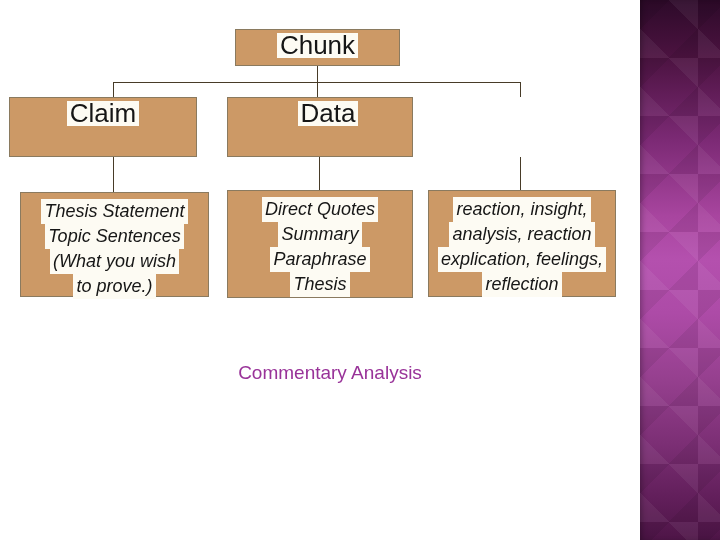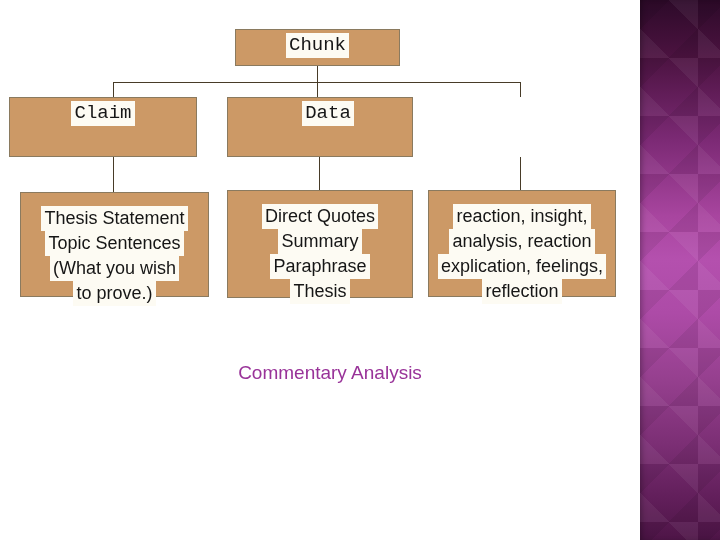--- a/index.html
+++ b/index.html
@@ -49,22 +49,22 @@
   }
   .dbox .line {
     display: block;
     line-height: 25px;
   }
   .dbox .hl {
     display: inline-block;
     background: #fdfbf3;
     padding: 0 3px;
   }
-  .hdr { font-size: 19px; padding-top: 3px; font-family: Liberation Mono, monospace; }
-  .dtl { font-size: 18px; padding-top: 13px; }
+  .hdr { font-size: 26px; padding-top: 3px; }
+  .dtl { font-size: 18px; padding-top: 6px; font-style: italic; }
 
   #box-chunk   { left: 235px; top: 29px;  width: 165px; height: 37px; }
   #box-claim   { left: 9px;  top: 97px;  width: 188px; height: 60px; }
   #box-data    { left: 227px; top: 97px;  width: 186px; height: 60px; padding-left: 16px; }
   #box-warrant { left: 428px; top: 97px;  width: 184px; height: 60px; }
   #box-thesis  { left: 20px;  top: 192px; width: 189px; height: 105px; }
   #box-quotes  { left: 227px; top: 190px; width: 186px; height: 108px; }
   #box-opinion { left: 428px; top: 190px; width: 188px; height: 107px; }
 
   

